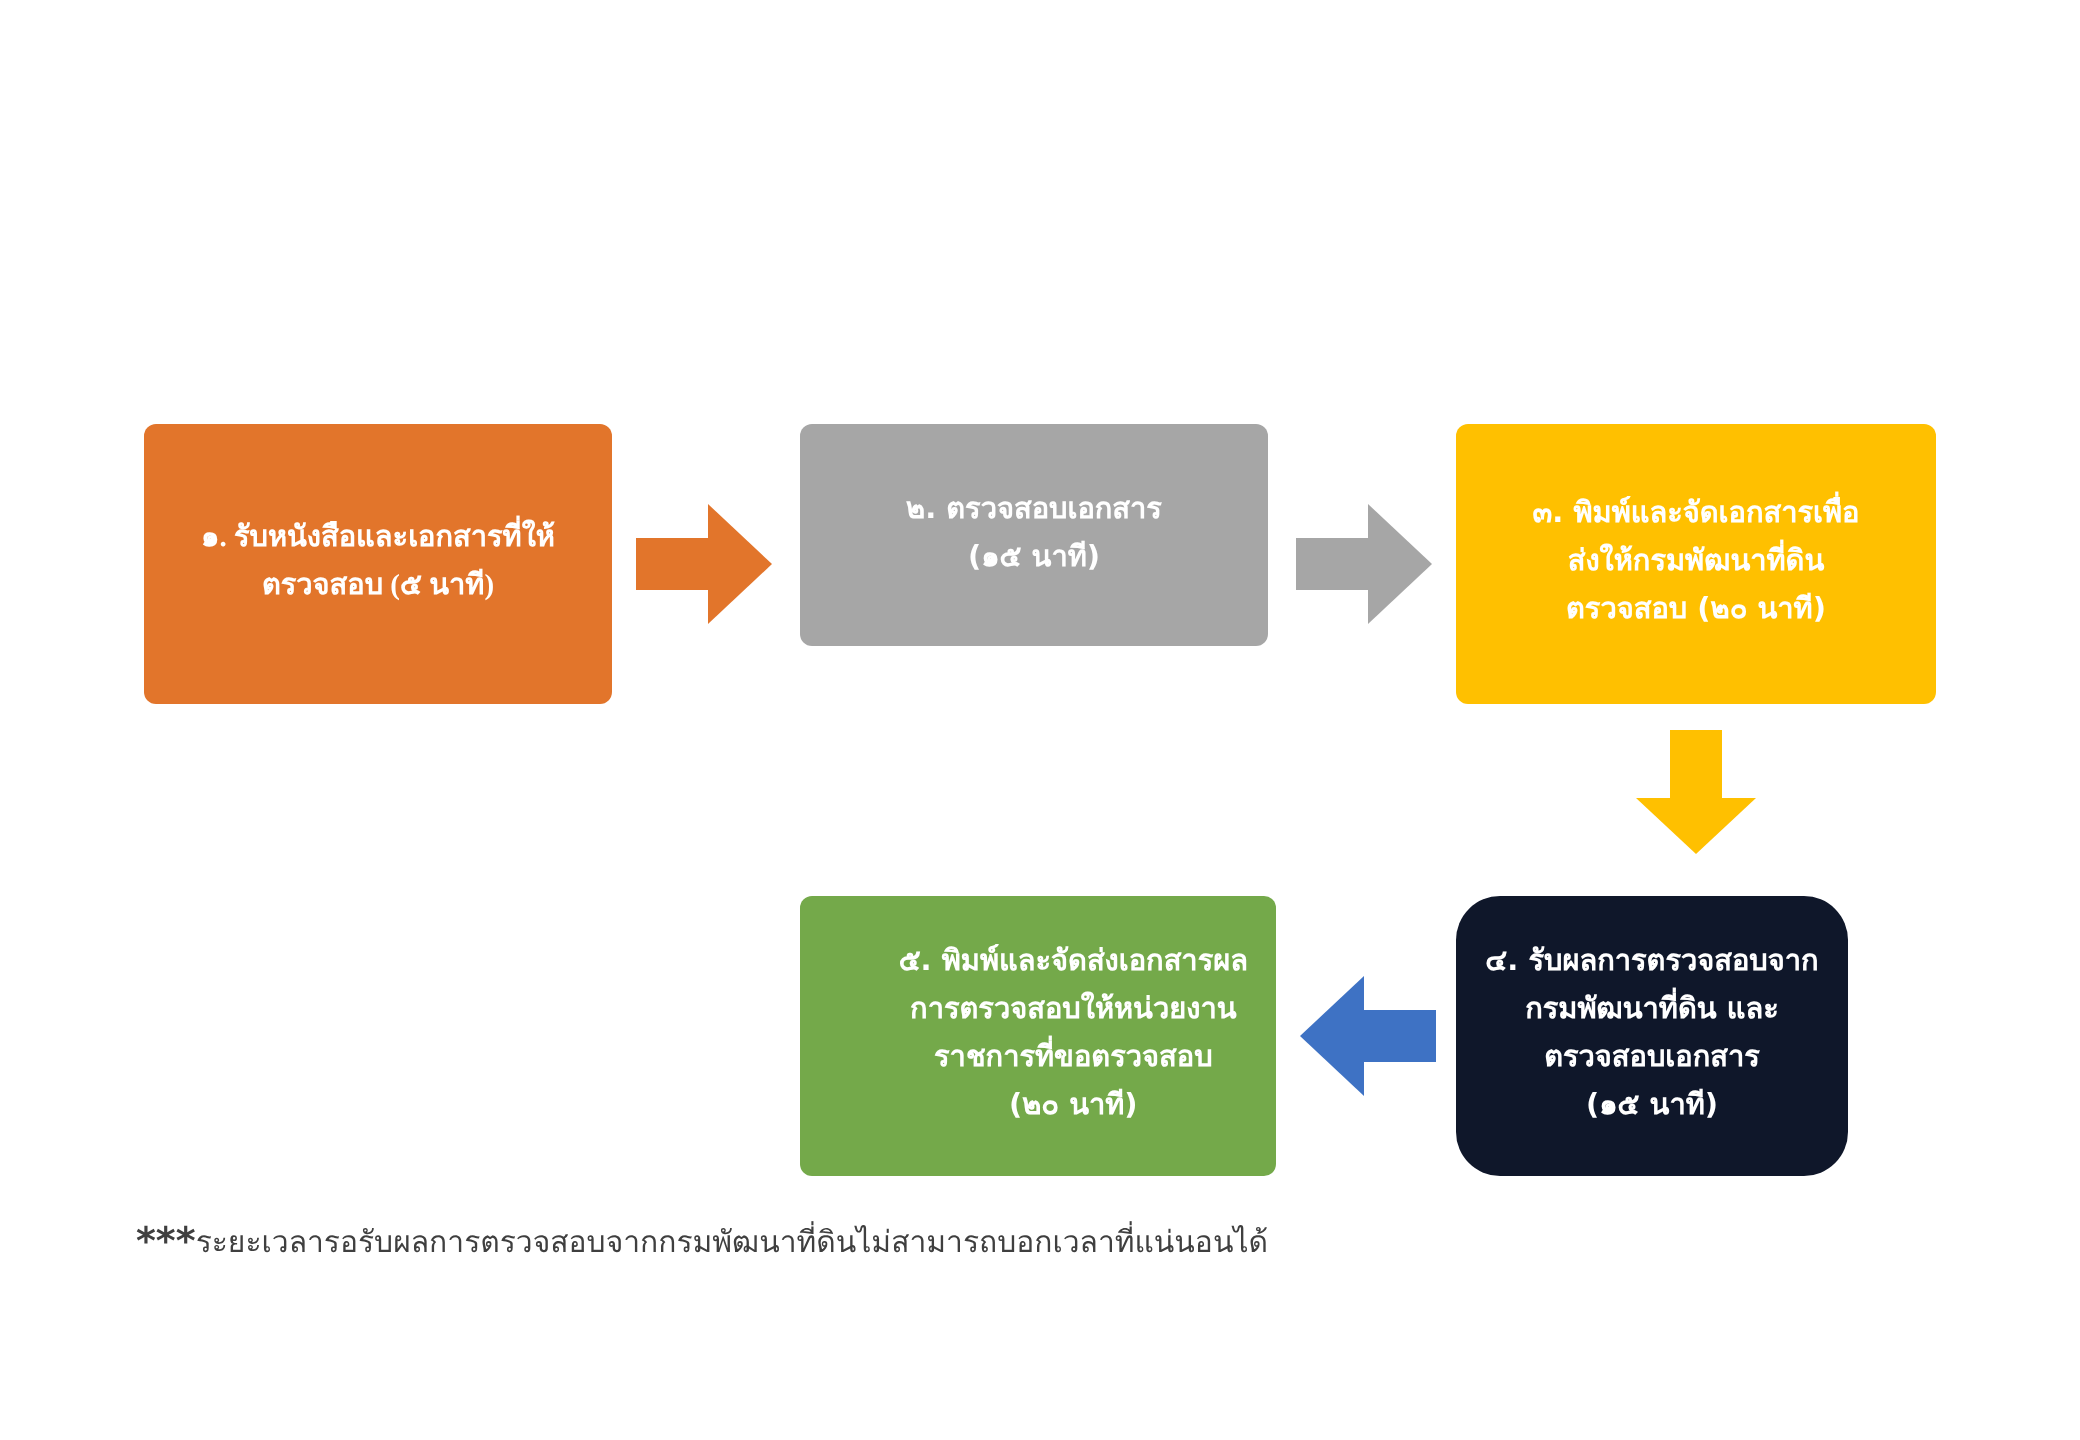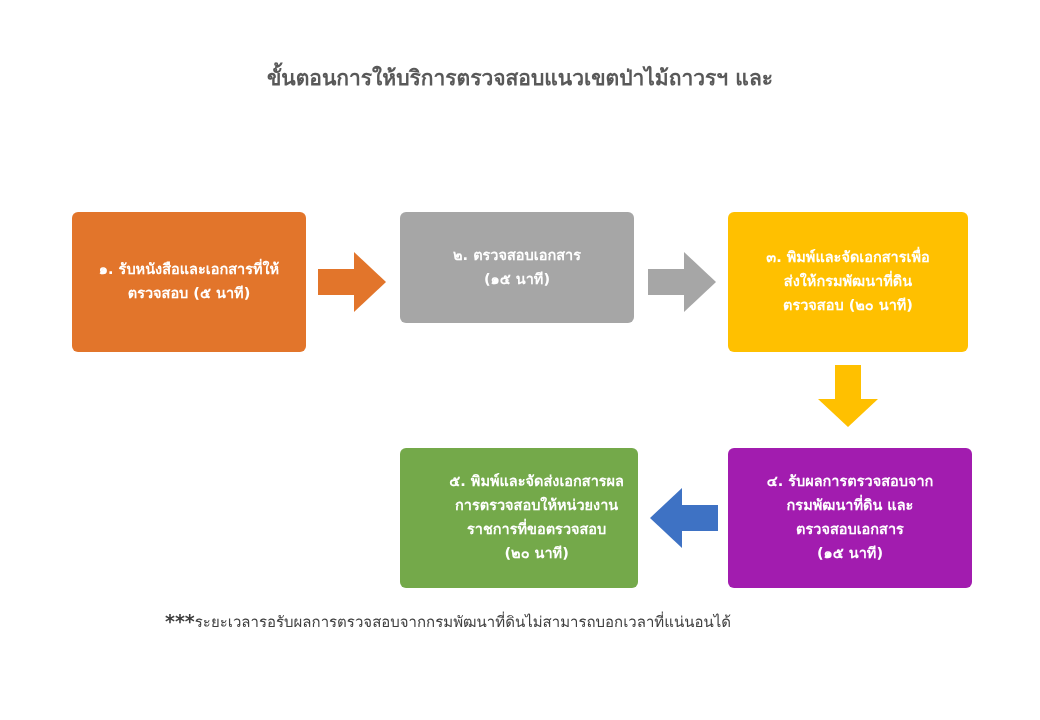--- a/index.html
+++ b/index.html
@@ -44,24 +44,24 @@
     align-items: center;
     justify-content: center;
     text-align: center;
     padding: 6px 14px;
     box-sizing: border-box;
   }
   .box .txt {
     display: block;
     white-space: pre-line;
   }
-  #box1 { left: 72px;  top: 212px; width: 234px; height: 140px; background: #E2752B; }
+  #box1 { left: 72px;  top: 212px; width: 234px; height: 140px; background: #E2752B; font-family: Liberation Serif, serif; }
   #box2 { left: 400px; top: 212px; width: 234px; height: 111px; background: #A6A6A6; }
   #box3 { left: 728px; top: 212px; width: 240px; height: 140px; background: #FFC000; }
-  #box4 { left: 728px; top: 448px; width: 244px; height: 140px; background: #a21caf; }
+  #box4 { left: 728px; top: 448px; width: 196px; height: 140px; background: #0f172a; border-radius: 22px; }
   #box5 { left: 400px; top: 448px; width: 238px; height: 140px; background: #74A94A; justify-content: flex-end; }
 
   
   .arrow-h {
     position: absolute;
     height: 60px;
     width: 68px;
   }
   .arrow-h .shaft {
     position: absolute;
@@ -124,39 +124,37 @@
   #arrow3 .head  { border-top-color: #FFC000; }
 
   .footnote {
     position: absolute;
     left: 68px;
     top: 605px;
     width: 760px;
     color: #3f3f3f;
     font-size: 15px;
     line-height: 1.7;
-    text-align: center;
   }
   .footnote .stars {
     font-weight: bold;
     font-size: 19px;
     vertical-align: -1px;
   }
   .footnote .fn-line2 {
     display: block;
     margin-left: 18px;
   }
 </style>
 </head>
 <body>
 
 <div class="canvas">
 
   <div class="title">
-    <span class="line">ขั้นตอนการให้บริการตรวจสอบแนวเขตป่าไม้ถาวรฯ และ</span>
   </div>
 
   <div class="box" id="box1">
     <span class="txt">๑. รับหนังสือและเอกสารที่ให้
 ตรวจสอบ (๕ นาที)</span>
   </div>
 
   <div class="arrow-h arrow-right" id="arrow1">
     <div class="shaft"></div>
     <div class="head"></div>

